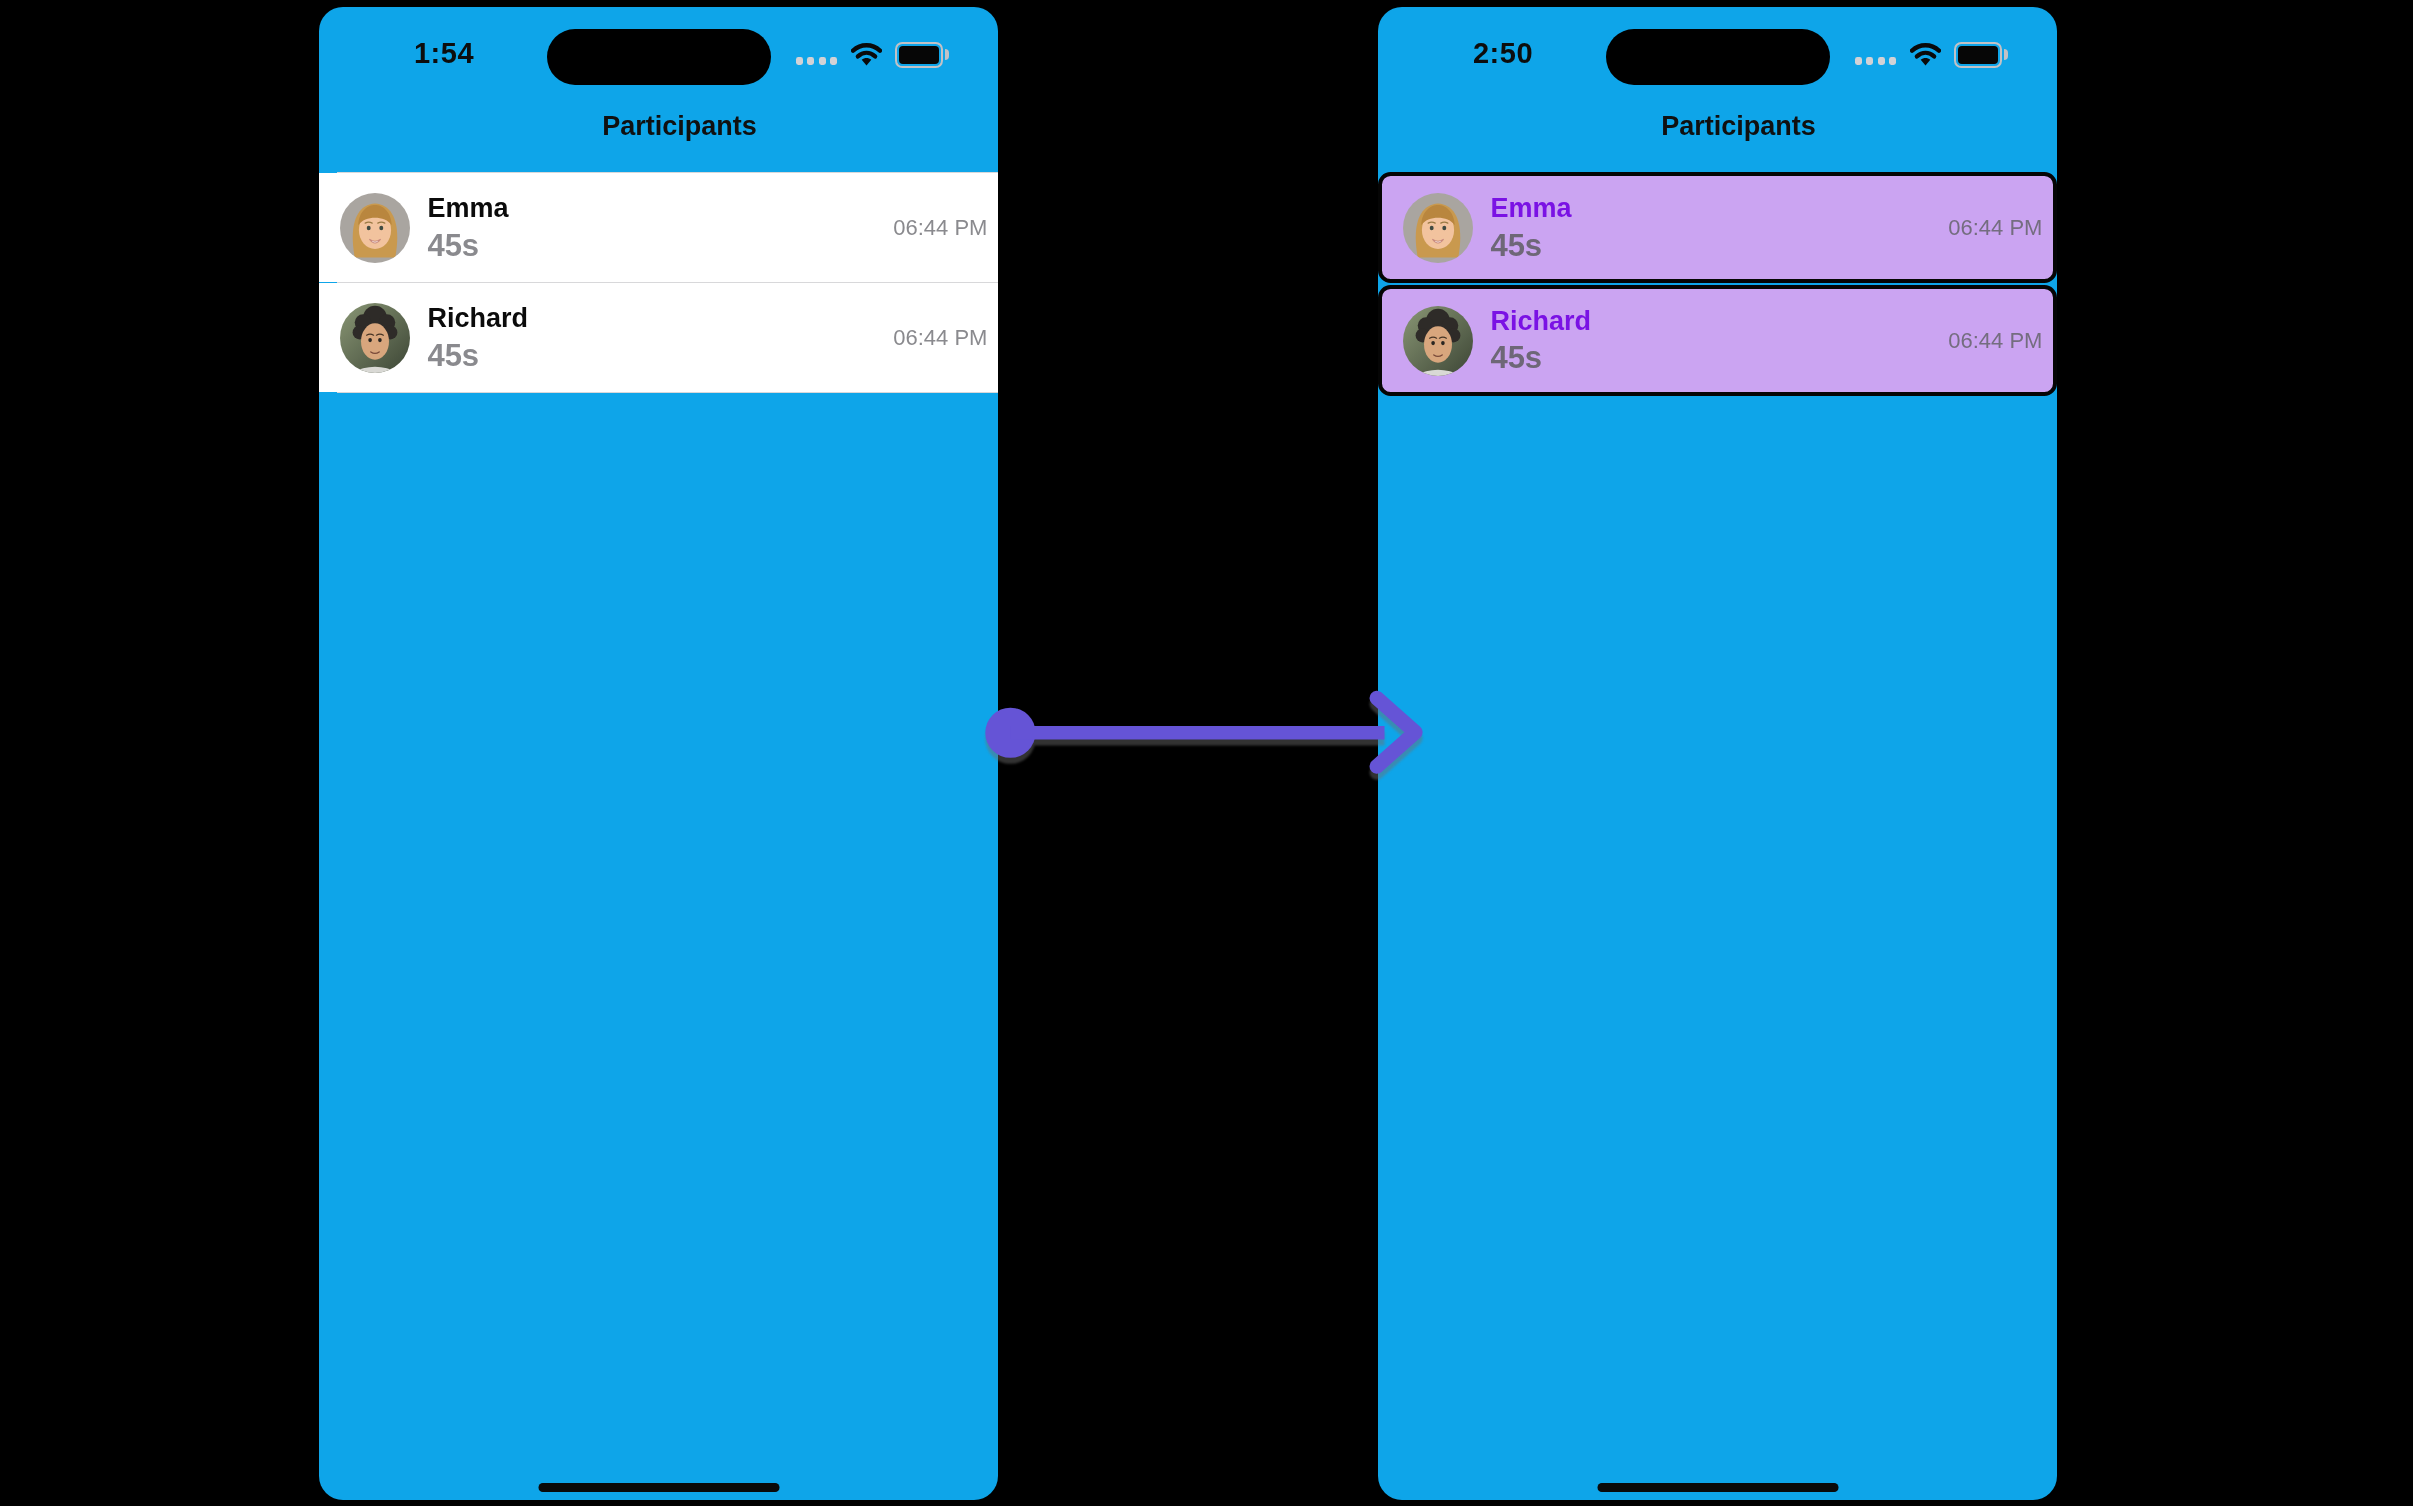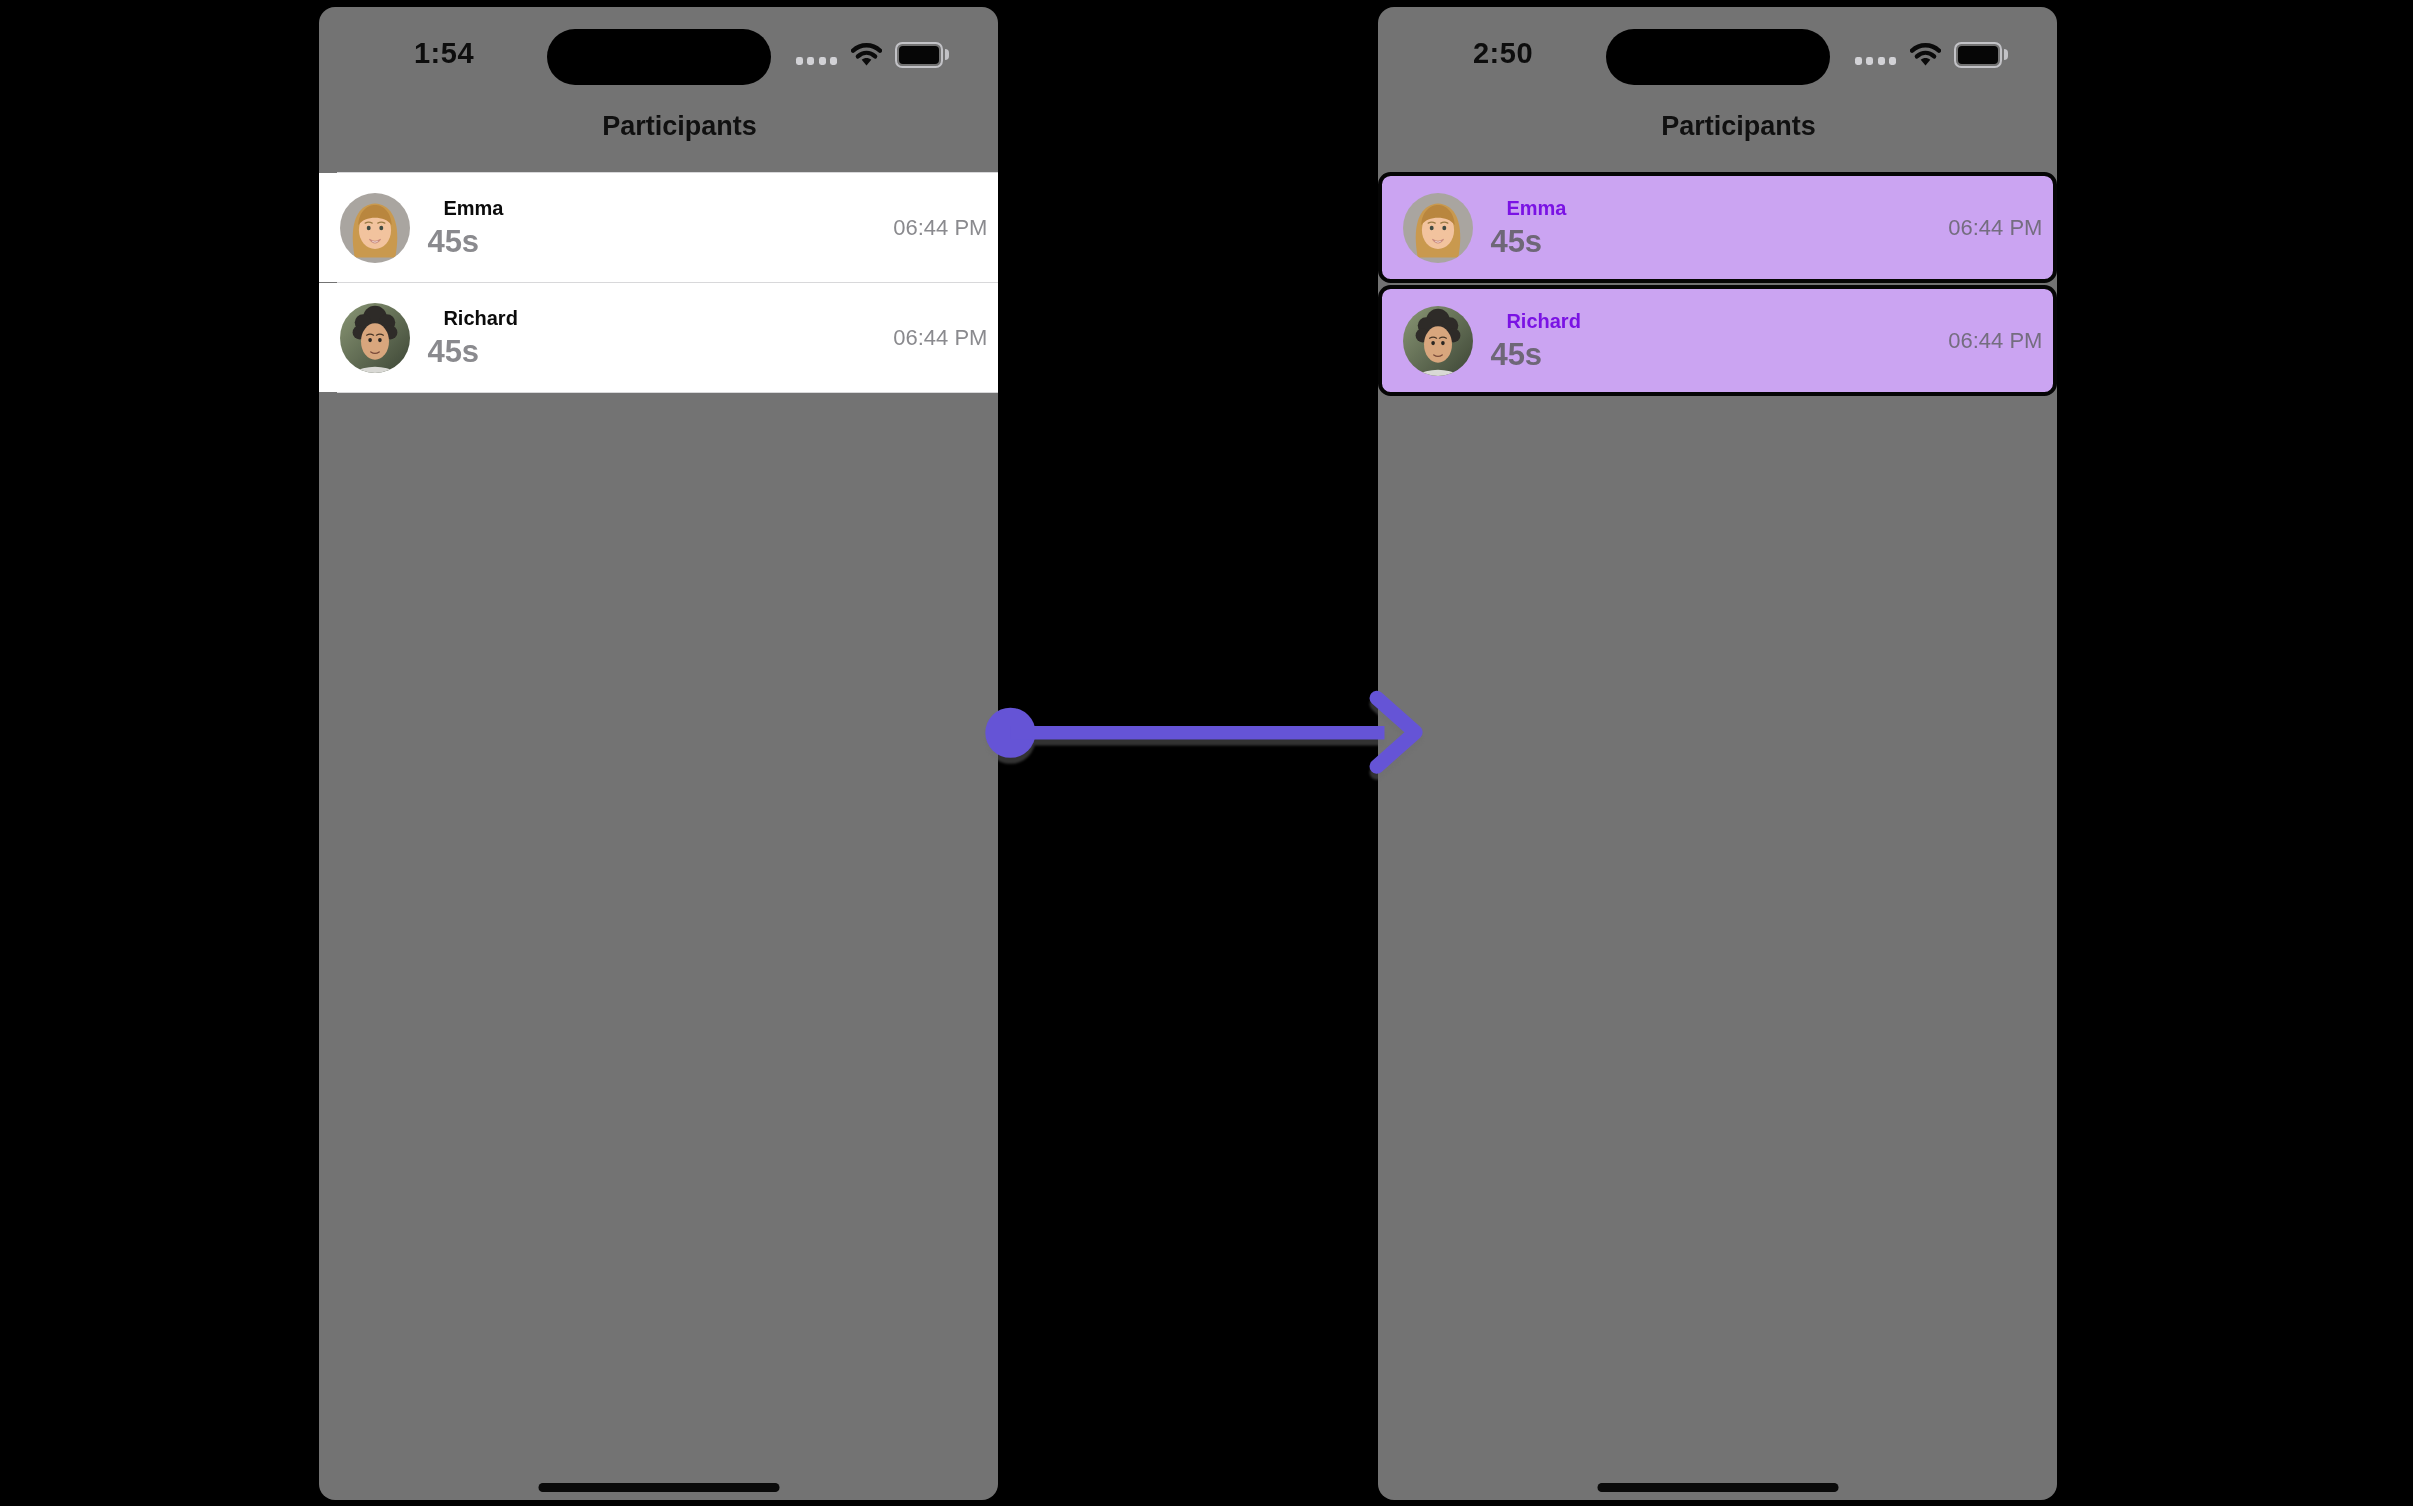--- a/index.html
+++ b/index.html
@@ -12,21 +12,21 @@
     --divider:#d8d8da;
   }
   html,body{margin:0;padding:0;}
   body{
     width:2420px;height:1506px;position:relative;background:#000;
     font-family:"Liberation Sans","DejaVu Sans",sans-serif;
     overflow:hidden;
   }
   .phone{
     position:absolute;top:7.2px;width:679px;height:1493px;
-    background:#737373;border-radius:16px;overflow:hidden;
+    background:#0ea5e9;border-radius:24px;overflow:hidden;
   }
   #phone-before{left:319px;}
   #phone-after{left:1378px;}
 
   
   .status-time{
     position:absolute;left:72px;top:30px;width:106px;text-align:center;
     font-size:29px;font-weight:700;color:#0d0d0d;letter-spacing:0.5px;
   }
   .island{
@@ -52,21 +52,21 @@
   
   .list{position:absolute;top:165px;left:0;right:0;}
   .hr{height:1px;margin-left:18.3px;background:var(--divider);}
   .prow{
     position:relative;height:109px;display:flex;align-items:center;
     padding-left:21px;padding-right:10.6px;box-sizing:border-box;background:#fff;
   }
   .avatar{width:70px;height:70px;border-radius:50%;overflow:hidden;flex:none;}
   .avatar svg{display:block;width:100%;height:100%;}
   .pinfo{margin-left:17.4px;display:flex;flex-direction:column;gap:7.7px;}
-  .pname{font-size:20px;font-weight:600;color:#0b0b0b;line-height:1;margin-left:16px;}
+  .pname{font-size:27px;font-weight:600;color:#0b0b0b;line-height:1;}
   .pdur{font-size:31px;font-weight:700;color:var(--secondary-gray);line-height:1;}
   .ptime{margin-left:auto;font-size:22px;font-weight:400;color:var(--secondary-gray);}
 
   
   .cards{position:absolute;top:165px;left:0;right:0;display:flex;flex-direction:column;gap:1.9px;}
   .card{
     height:111px;box-sizing:border-box;border:4.8px solid #050505;border-radius:12.6px;
     background:var(--highlight-bg);display:flex;align-items:center;
     padding-left:21px;padding-right:10.6px;
   }

